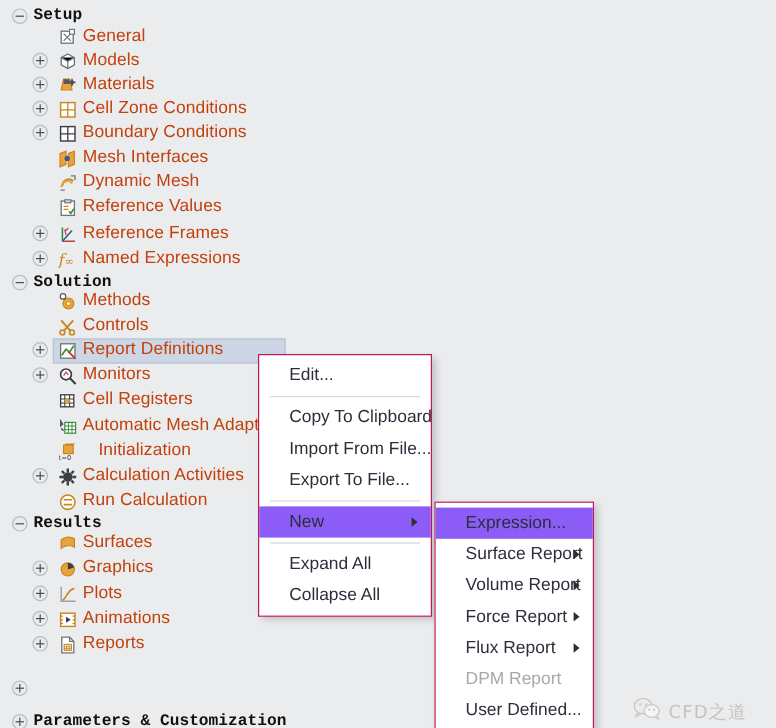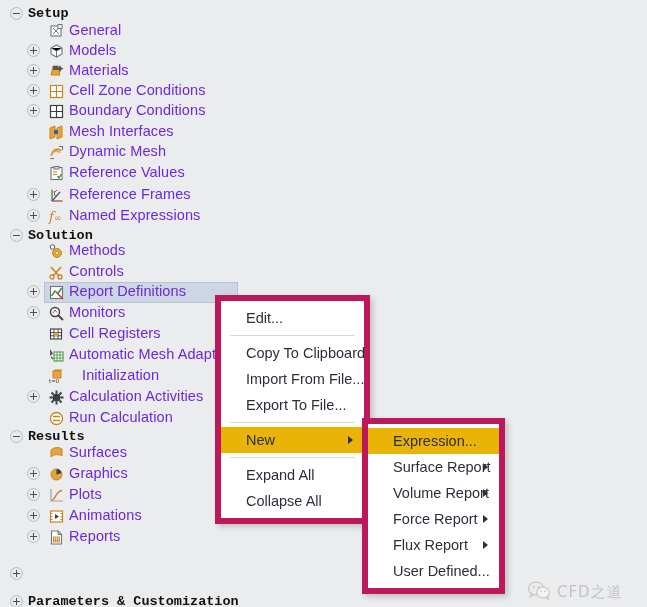--- a/index.html
+++ b/index.html
@@ -16,29 +16,29 @@
   
   .tree{position:absolute;left:0;top:0;width:250px;}
   .node{position:relative;height:21px;display:flex;align-items:center;white-space:nowrap;}
   .node.sel .rowfill{position:absolute;left:44px;right:12px;top:0;bottom:0;background:#ccd6e4;border:1px solid #b7c3d4;box-sizing:border-box;}
   .twisty{position:absolute;width:13px;height:13px;border-radius:50%;background:#e9eaec;border:1px solid #b9bbbe;box-sizing:border-box;
           display:flex;align-items:center;justify-content:center;font-size:10px;line-height:1;color:#4a4d52;font-family:"DejaVu Sans",sans-serif;}
   .twisty.minus::before{content:"";display:block;width:7px;height:1px;background:#4a4d52;}
   .twisty.plus::before{content:"";display:block;width:7px;height:1px;background:#4a4d52;}
   .twisty.plus::after{content:"";display:block;position:absolute;width:1px;height:7px;background:#4a4d52;}
   .icon{position:absolute;width:17px;height:17px;}
-  .lbl{position:absolute;font-size:14.5px;color:#6d28d9;letter-spacing:0.1px;}
+  .lbl{position:absolute;font-size:14.5px;color:#c2410c;letter-spacing:0.1px;}
   .lbl.head{font-family:"Liberation Mono","DejaVu Sans Mono",monospace;font-weight:bold;font-size:13.5px;color:#111;letter-spacing:0px;}
 
   
-  .menu{position:absolute;background:#ffffff;border:6px solid #be185d;
+  .menu{position:absolute;background:#ffffff;border:1px solid #be185d;
         box-shadow:3px 3px 6px rgba(0,0,0,0.18);}
   .mi{position:relative;height:26px;display:flex;align-items:center;white-space:nowrap;cursor:default;}
   .mi .mtxt{font-size:14.5px;color:#2a2f3a;padding-left:25px;}
-  .mi.hl{background:#eab308;}
+  .mi.hl{background:#8b5cf6;}
   .mi.disabled .mtxt{color:#a8a8a8;}
   .mi .arrow{position:absolute;right:11px;width:0;height:0;
              border-left:5px solid #2a2f3a;border-top:4px solid transparent;border-bottom:4px solid transparent;}
   .sep{height:1px;background:#d8d8d8;margin:4px 9px;}
 
   
   .wm{position:absolute;display:flex;align-items:center;gap:7px;opacity:.5;}
   .wm .wtxt{font-size:15px;color:#9a9a9a;letter-spacing:1px;font-family:"DejaVu Sans",sans-serif;}
 </style>
 </head>
@@ -309,20 +309,23 @@
         <span class="mtxt">Volume Report</span>
         <span class="arrow"></span>
       </div>
       <div class="mi">
         <span class="mtxt">Force Report</span>
         <span class="arrow"></span>
       </div>
       <div class="mi">
         <span class="mtxt">Flux Report</span>
         <span class="arrow"></span>
+      </div>
+      <div class="mi disabled">
+        <span class="mtxt">DPM Report</span>
       </div>
       <div class="mi">
         <span class="mtxt">User Defined...</span>
       </div>
     </div>
 
   <div class="wm" id="watermark" style="left: 528px; top: 566px; margin-top: 15px;">
     <span>
       <svg width="22" height="19" viewBox="0 0 22 19">
         <ellipse cx="8" cy="7.5" rx="7.5" ry="6.3" fill="none" stroke="#a6a6a6" stroke-width="1.2"></ellipse>

